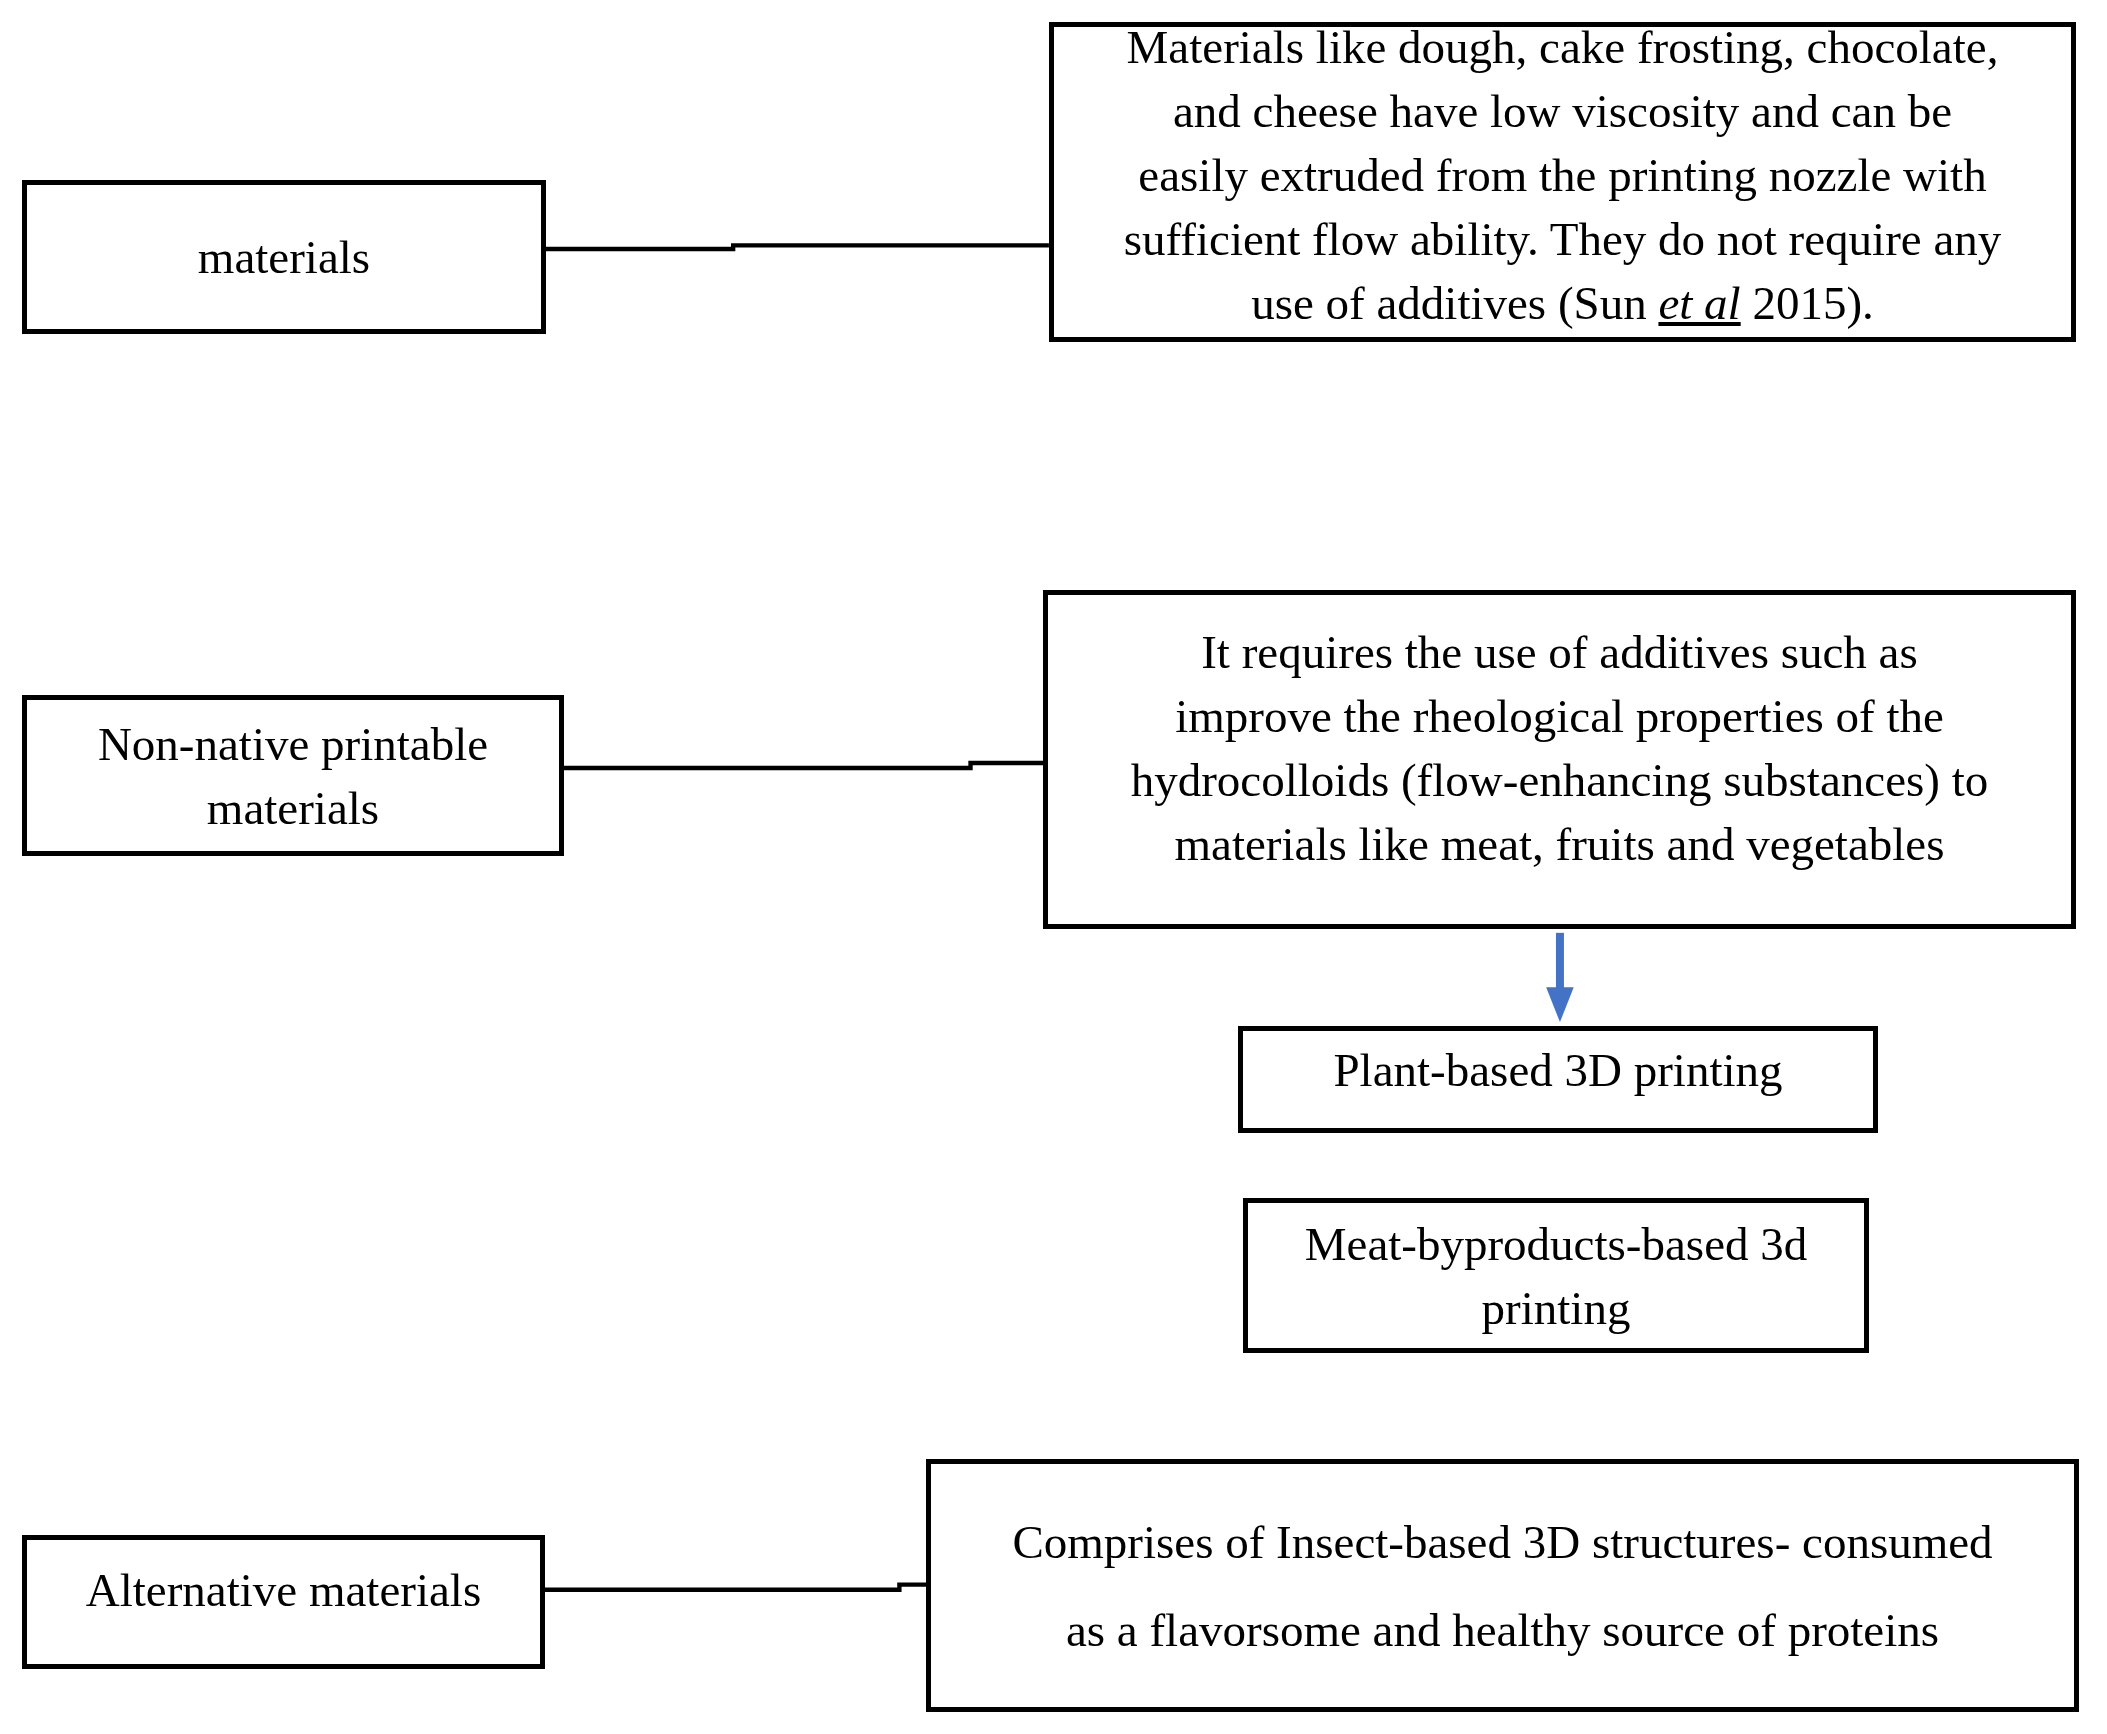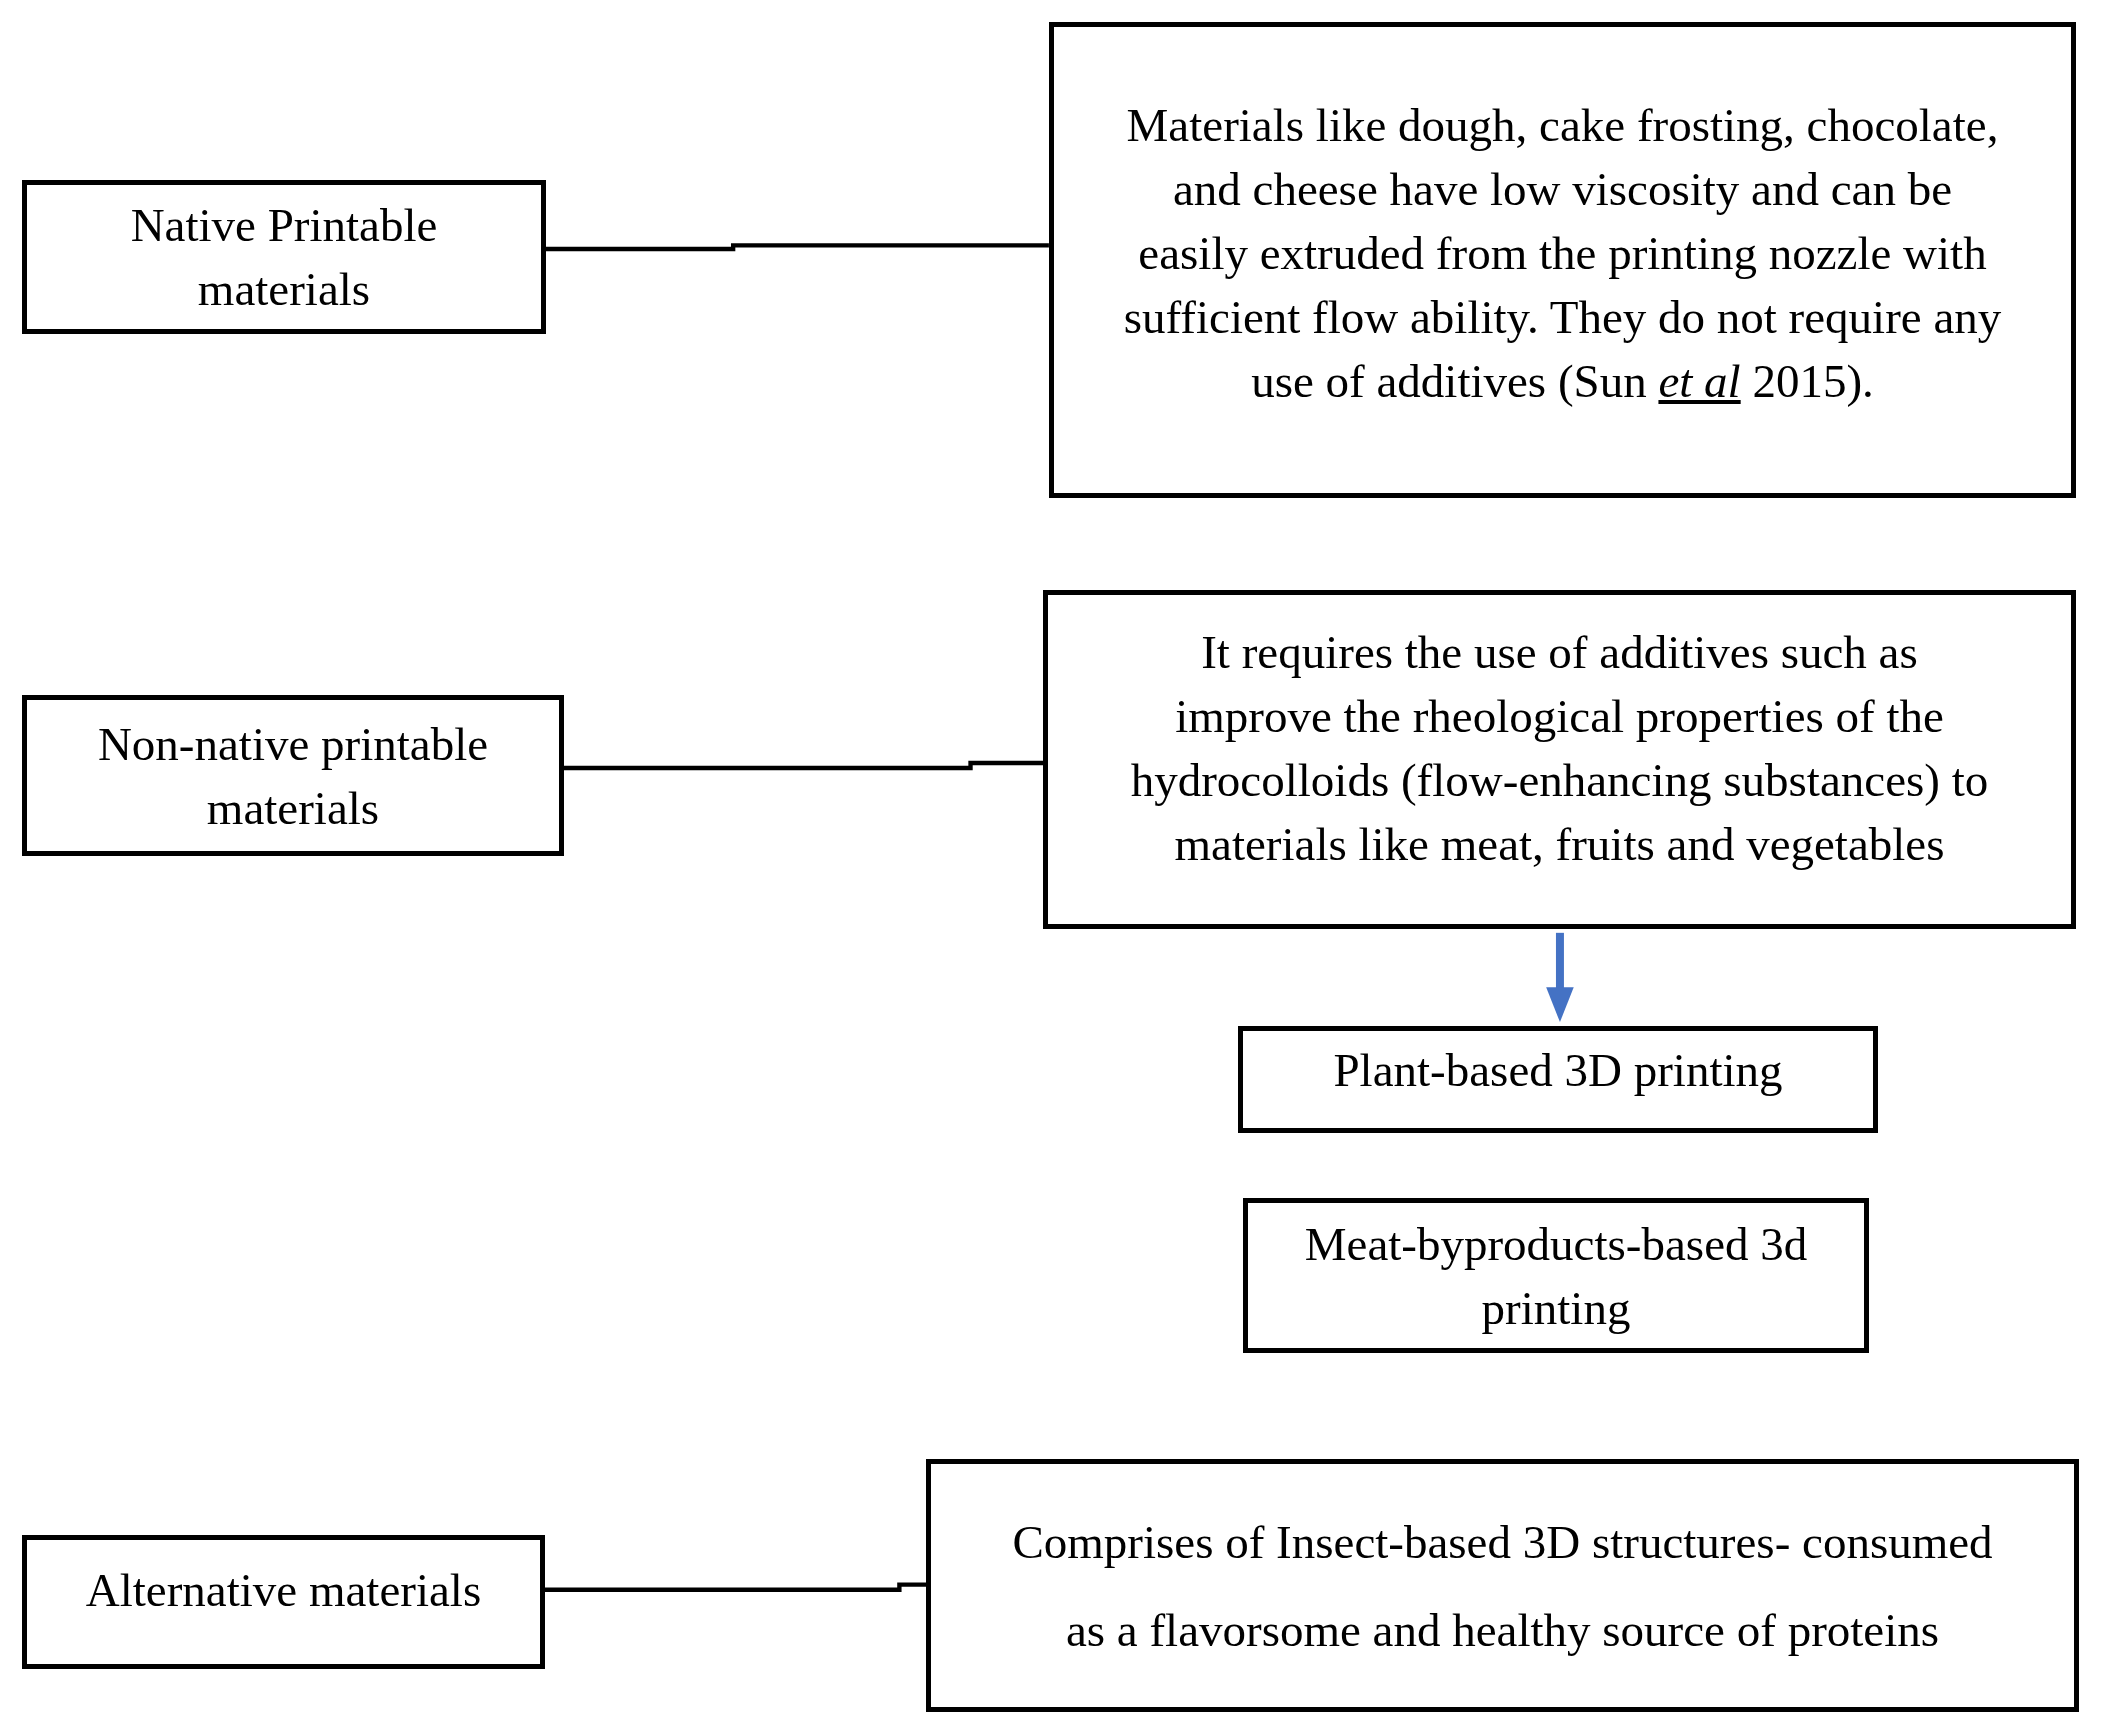--- a/index.html
+++ b/index.html
@@ -29,21 +29,21 @@
     justify-content: center;
     text-align: center;
     font-size: 47px;
     line-height: 64px;
     color: #000000;
   }
   .ln { white-space: nowrap; }
   .ln i { font-style: italic; text-decoration: underline; }
 
   #box-native        { left: 22px;   top: 180px;  width: 524px;  height: 154px; }
-  #box-native-desc   { left: 1049px; top: 22px;   width: 1027px; height: 476px; border-width: 5.8px; padding: 0 10.2px 14.5px; }
+  #box-native-desc   { left: 1049px; top: 22px;   width: 1027px; height: 320px; border-width: 5.8px; padding: 0 10.2px 14.5px; }
   #box-nonnative     { left: 22px;   top: 695px;  width: 542px;  height: 161px; }
   #box-nonnative-desc{ left: 1043px; top: 590px;  width: 1033px; height: 339px; border-width: 5.8px; padding: 0 10.2px 23px; }
   #box-plant         { left: 1238px; top: 1026px; width: 640px;  height: 107px; padding-bottom: 19px; }
   #box-meat          { left: 1243px; top: 1198px; width: 626px;  height: 155px; }
   #box-alt           { left: 22px;   top: 1527px; width: 523px;  height: 134px; padding-bottom: 24px; margin-top: 8px; }
   #box-alt-desc      { left: 926px; top: 1459px; width: 1153px; height: 253px; gap: 24px; }
 </style>
 </head>
 <body>
 
@@ -59,21 +59,20 @@
 
     <line x1="2145" y1="916" x2="2145" y2="944" stroke-width="10" stroke="#4472C4"></line>
 
     <g>
       <line x1="2149" y1="1285" x2="2149" y2="1366" stroke-width="11" stroke="#4472C4"></line>
       <polygon points="2130,1360 2168,1360 2149,1408" fill="#4472C4"></polygon>
     </g>
   </svg>
 
   <div class="box" id="box-native">
-    <div class="ln">Native Printable</div>
     <div class="ln">materials</div>
   </div>
 
   <div class="box" id="box-native-desc">
     <div class="ln">Materials like dough, cake frosting, chocolate,</div>
     <div class="ln">and cheese have low viscosity and can be</div>
     <div class="ln">easily extruded from the printing nozzle with</div>
     <div class="ln">sufficient flow ability. They do not require any</div>
     <div class="ln"><span>use of additives (Sun </span><i>et al</i><span> 2015).</span></div>
   </div>

